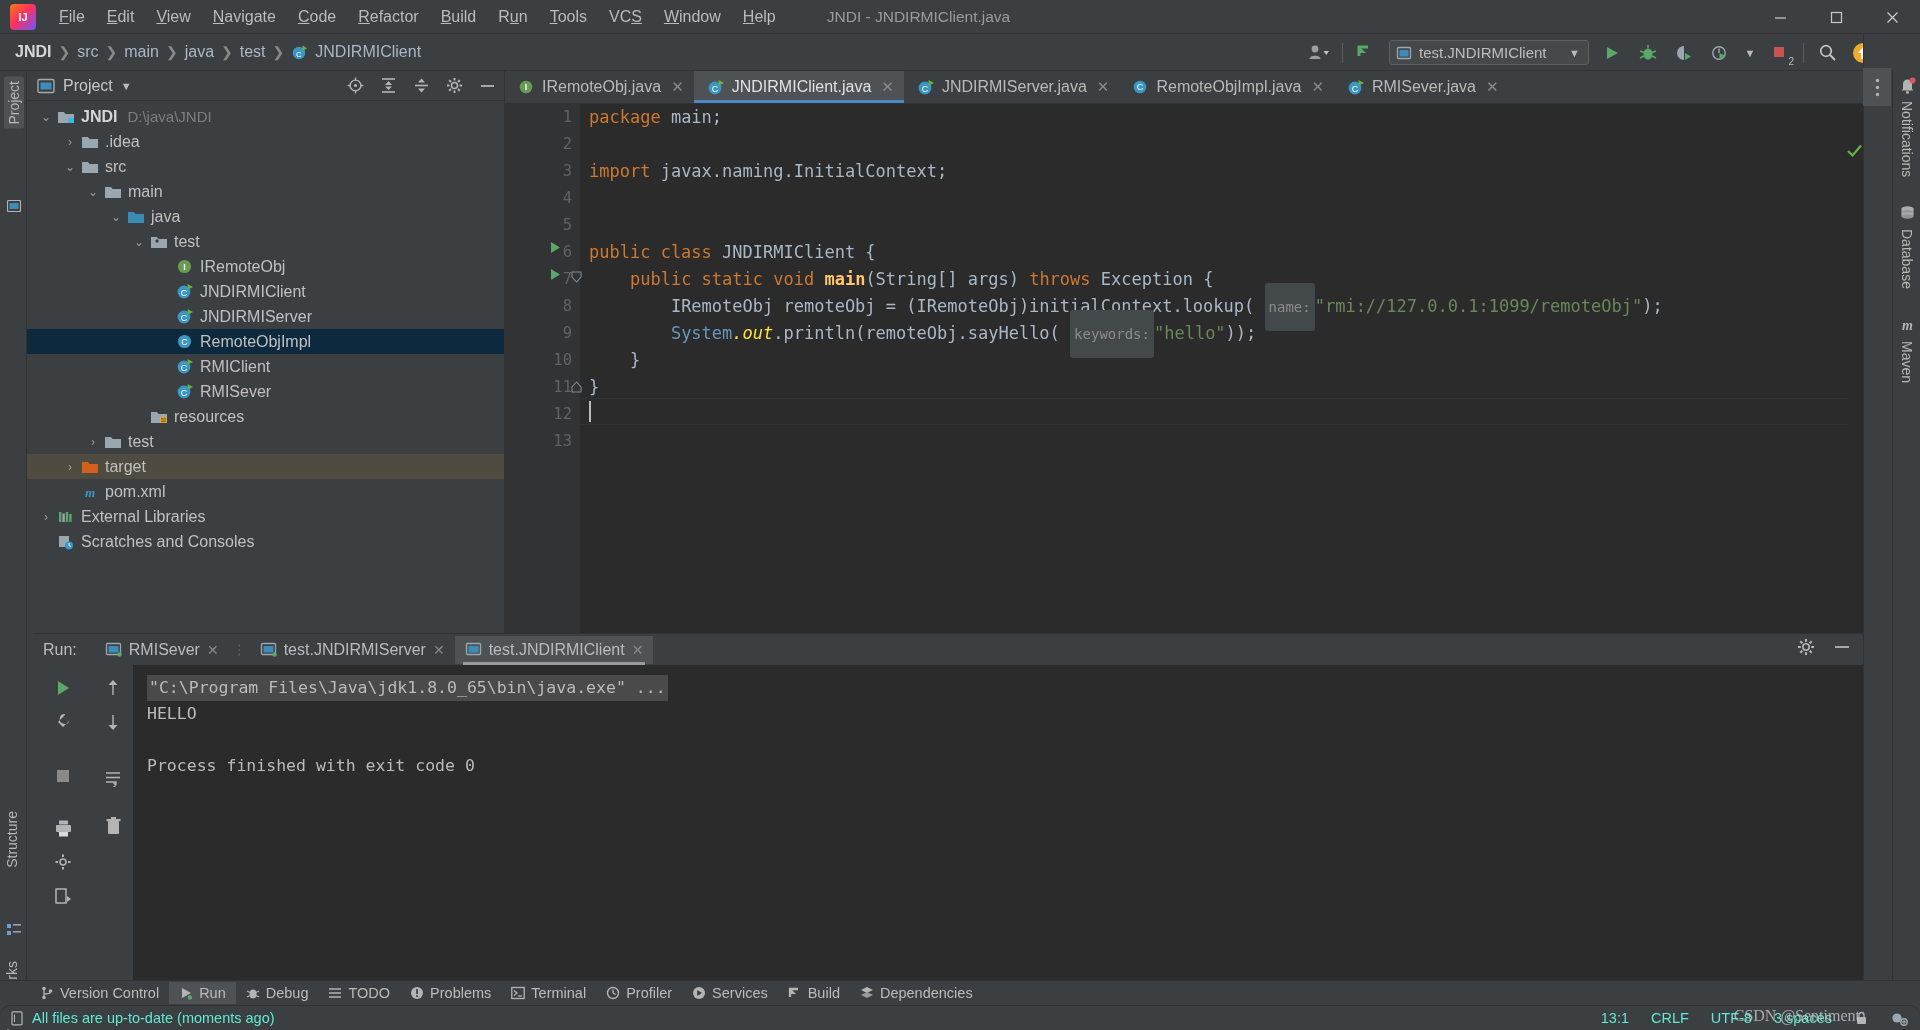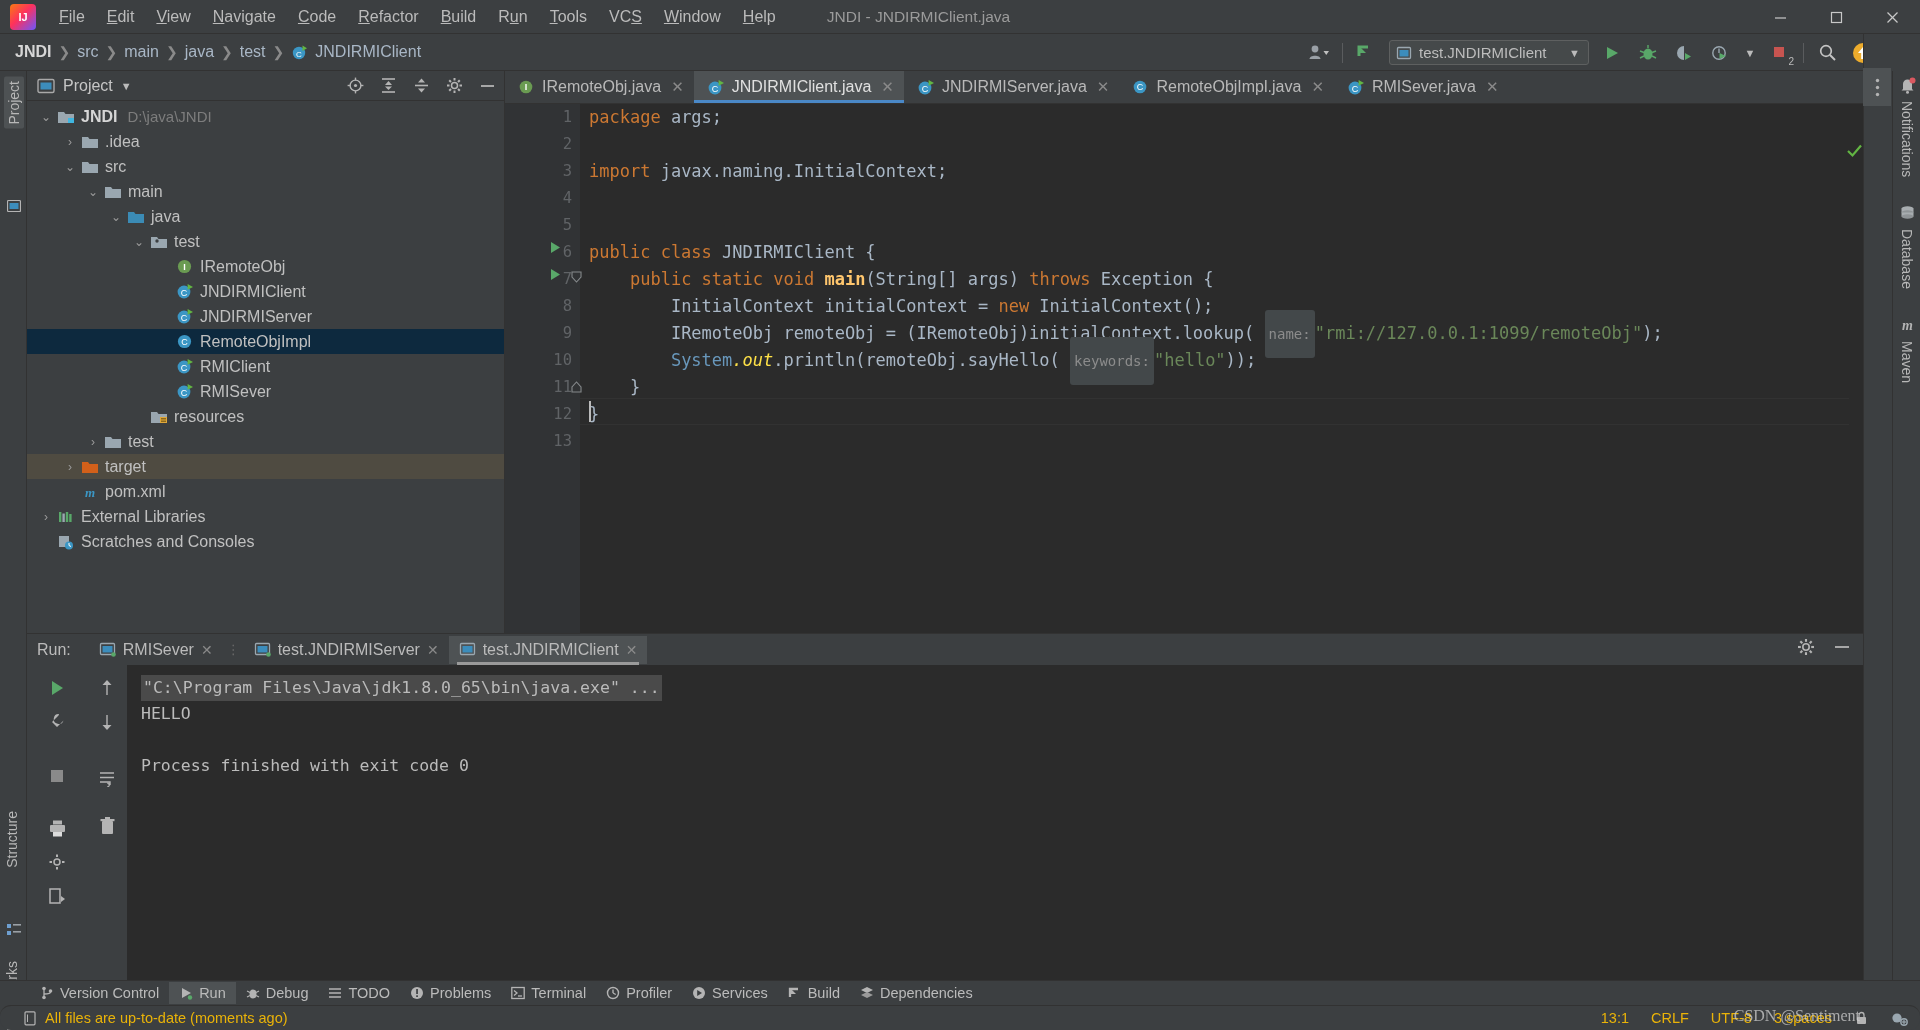--- a/index.html
+++ b/index.html
@@ -138,21 +138,21 @@
   }
   #right-stripe .inner { position: absolute; right: 0; top: 37px; width: 28px; bottom: 0;
     border-left: 1px solid #323232; }
   .rstripe-item { writing-mode: vertical-rl; font-size: 14px; color: #b8b8b8;
     display:flex; align-items:center; gap: 7px; margin: 0 auto 22px auto;
     width: 28px; padding-top: 6px; }
   #gear-col { position: absolute; right: 29px; top: 34px; width: 28px; }
 
   
   #run-panel {
-    position: absolute; left: 27px; top: 633px; right: 57px; height: 351px;
+    position: absolute; left: 33px; top: 633px; right: 57px; height: 351px;
     background: #3c3f41; border-top: 1px solid #323232;
   }
   #run-tabbar { height: 31px; display: flex; align-items: center; padding-left: 10px;
     gap: 0px; position: relative; }
   #run-tabbar .lbl { font-size: 16px; color: #bbbbbb; margin-right: 18px; }
   .rtab { display: flex; align-items: center; gap: 7px; padding: 5px 10px 5px 10px;
     font-size: 16px; color: #bbbbbb; position: relative; white-space: nowrap; }
   .rtab.active { background: #4e5254; }
   .rtab.active::after { content:""; position:absolute; left:8px; right:8px; bottom:-1px;
     height:3px; background:#9a9a9a; }
@@ -177,22 +177,22 @@
   #bottom-bar {
     position: absolute; left: 0; bottom: 25px; width: 1920px; height: 25px;
     background: #3c3f41; display: flex; align-items: center; padding-left: 30px;
     border-top: 1px solid #323232;
   }
   .bbtn { display: flex; align-items: center; gap: 6px; font-size: 14.5px;
     color: #bbbbbb; padding: 3px 10px; white-space: nowrap; }
   .bbtn.active { background: #4e5254; }
   #status-bar {
     position: absolute; left: 0; bottom: 0; width: 1920px; height: 25px;
-    background: #3c3f41; display: flex; align-items: center; padding-left: 23px;
-    font-size: 14.5px; color: #eab308; border-top: 1px solid #323232; border-radius: 11px;
+    background: #3c3f41; display: flex; align-items: center; padding-left: 10px;
+    font-size: 14.5px; color: #5eead4; border-top: 1px solid #323232; border-radius: 11px;
   }
   #status-right { position: absolute; right: 12px; display: flex; align-items: center; gap: 22px; }
   #watermark { position: absolute; right: 60px; bottom: 5px; font-size: 16px;
     color: #cfcfcf; opacity: .75; pointer-events: none; font-family: Liberation Serif, serif; }
   .ico { display:inline-flex; align-items:center; justify-content:center; }
 </style>
 </head>
 <body>
 
 <div id="titlebar">
@@ -714,28 +714,27 @@
           </svg>
       </span>
       <span style="position:absolute;left:66px;top:275px;">
         <svg width="11" height="13" viewBox="0 0 11 13">
             <path d="M1 12 L10 12 L10 7 L5.5 2 L1 7 Z" fill="none" stroke="#868a8c" stroke-width="1.1"></path>
           </svg>
       </span>
     </div>
 
     <div id="code">
-      <div class="cline"><span class="kw">package</span><span> args;</span></div>
+      <div class="cline"><span class="kw">package</span><span> main;</span></div>
       <div class="cline"></div>
       <div class="cline"><span class="kw">import</span><span> javax.naming.InitialContext;</span></div>
       <div class="cline"></div>
       <div class="cline"></div>
       <div class="cline"><span class="kw">public class </span><span>JNDIRMIClient {</span></div>
       <div class="cline">    <span class="kw">public static void </span><span class="mth" style="font-weight:bold">main</span><span>(String[] args) </span><span class="kw">throws</span><span> Exception {</span></div>
-      <div class="cline">        <span>InitialContext initialContext = </span><span class="kw">new</span><span> InitialContext();</span></div>
       <div class="cline">        <span>IRemoteObj remoteObj = (IRemoteObj)initialContext.lookup(</span> <span class="hint">name:</span><span class="str">"rmi://127.0.0.1:1099/remoteObj"</span><span>);</span></div>
       <div class="cline">        <span class="num">System</span><span class="fld">.out</span><span>.println(remoteObj.sayHello(</span> <span class="hint">keywords:</span><span class="str">"hello"</span><span>));</span></div>
       <div class="cline">    <span>}</span></div>
       <div class="cline"><span>}</span></div>
       <div class="cline"></div>
       <div id="caret"></div>
       <div style="position:absolute;left:0;top:294px;right:0;height:27px;border-top:1px solid #323232;border-bottom:1px solid #323232;pointer-events:none;"></div>
     </div>
     <div id="code-scroll-marks">
       <div id="ok-check">

